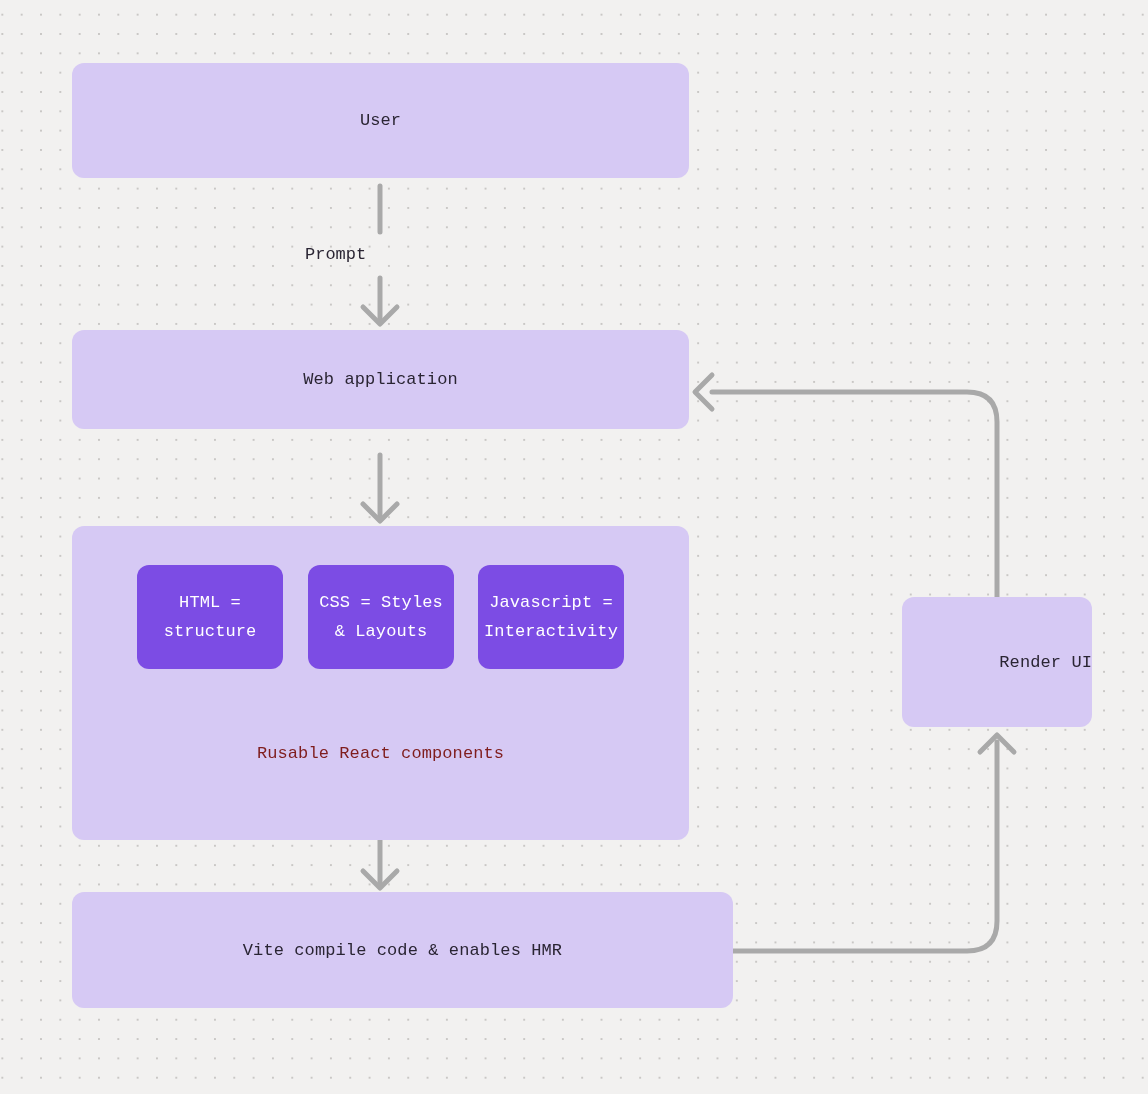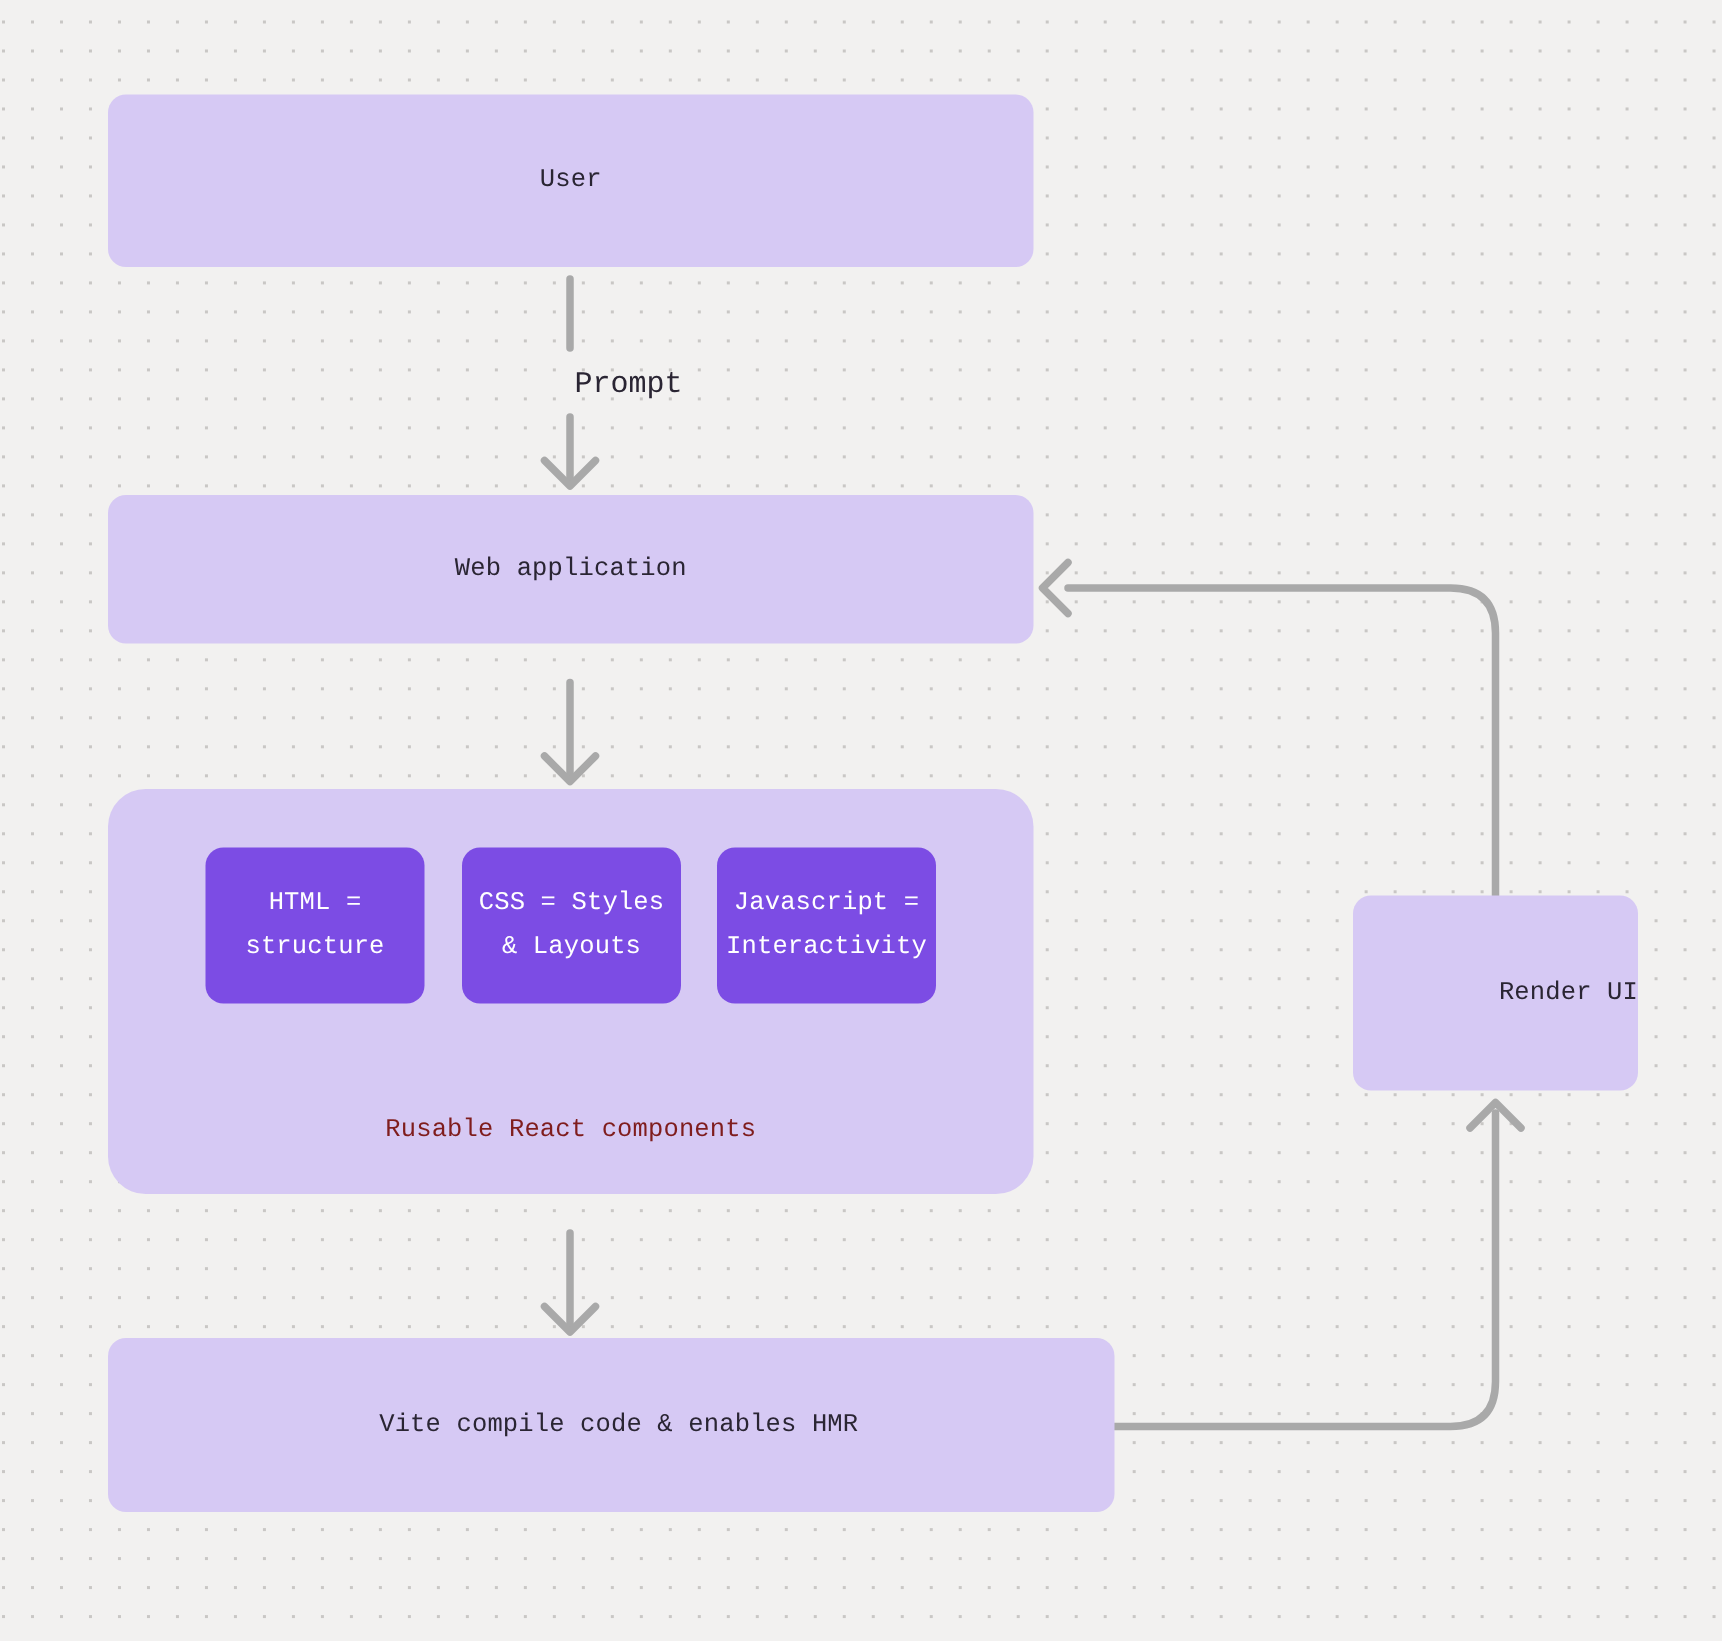--- a/index.html
+++ b/index.html
@@ -38,22 +38,22 @@
     font-size: 17px;
     color: #2a2533;
     text-align: center;
     letter-spacing: 0.1px;
   }
   .node-light { background: #d6c9f4; }
   .node-dark  { background: #7c4ce4; color: #ffffff; line-height: 29px; }
 
   .node-user      { left: 72px;  top: 63px;  width: 617px; height: 115px; }
   .node-webapp    { left: 72px;  top: 330px; width: 617px; height: 99px; }
-  .node-group     { left: 72px;  top: 526px; width: 617px; height: 270px; display: block; border-radius: 25px; }
-  .node-vite      { left: 72px;  top: 892px; width: 661px; height: 116px; padding-left: 10px; }
+  .node-group     { left: 72px;  top: 526px; width: 617px; height: 314px; display: block; }
+  .node-vite      { left: 72px;  top: 892px; width: 661px; height: 116px; }
   .node-renderui  { left: 902px; top: 597px; width: 190px; height: 130px; justify-content: flex-end; }
 
   .node-inner {
     position: absolute;
     top: 39px;
     width: 146px;
     height: 104px;
     display: flex;
     flex-direction: column;
     align-items: center;
@@ -72,22 +72,22 @@
     text-align: center;
     font-size: 17px;
     color: #7f1d1d;
   }
   .edge-label {
     position: absolute;
     z-index: 2;
     left: 305px;
     top: 245px;
     width: 150px;
-    text-align: right;
-    font-size: 20px;
+    text-align: left;
+    font-size: 17px;
     color: #2a2533;
   }
 </style>
 </head>
 <body>
 
 <div class="canvas">
 
   <svg class="arrows" viewBox="0 0 1148 1094" xmlns="http://www.w3.org/2000/svg">
     <g>

